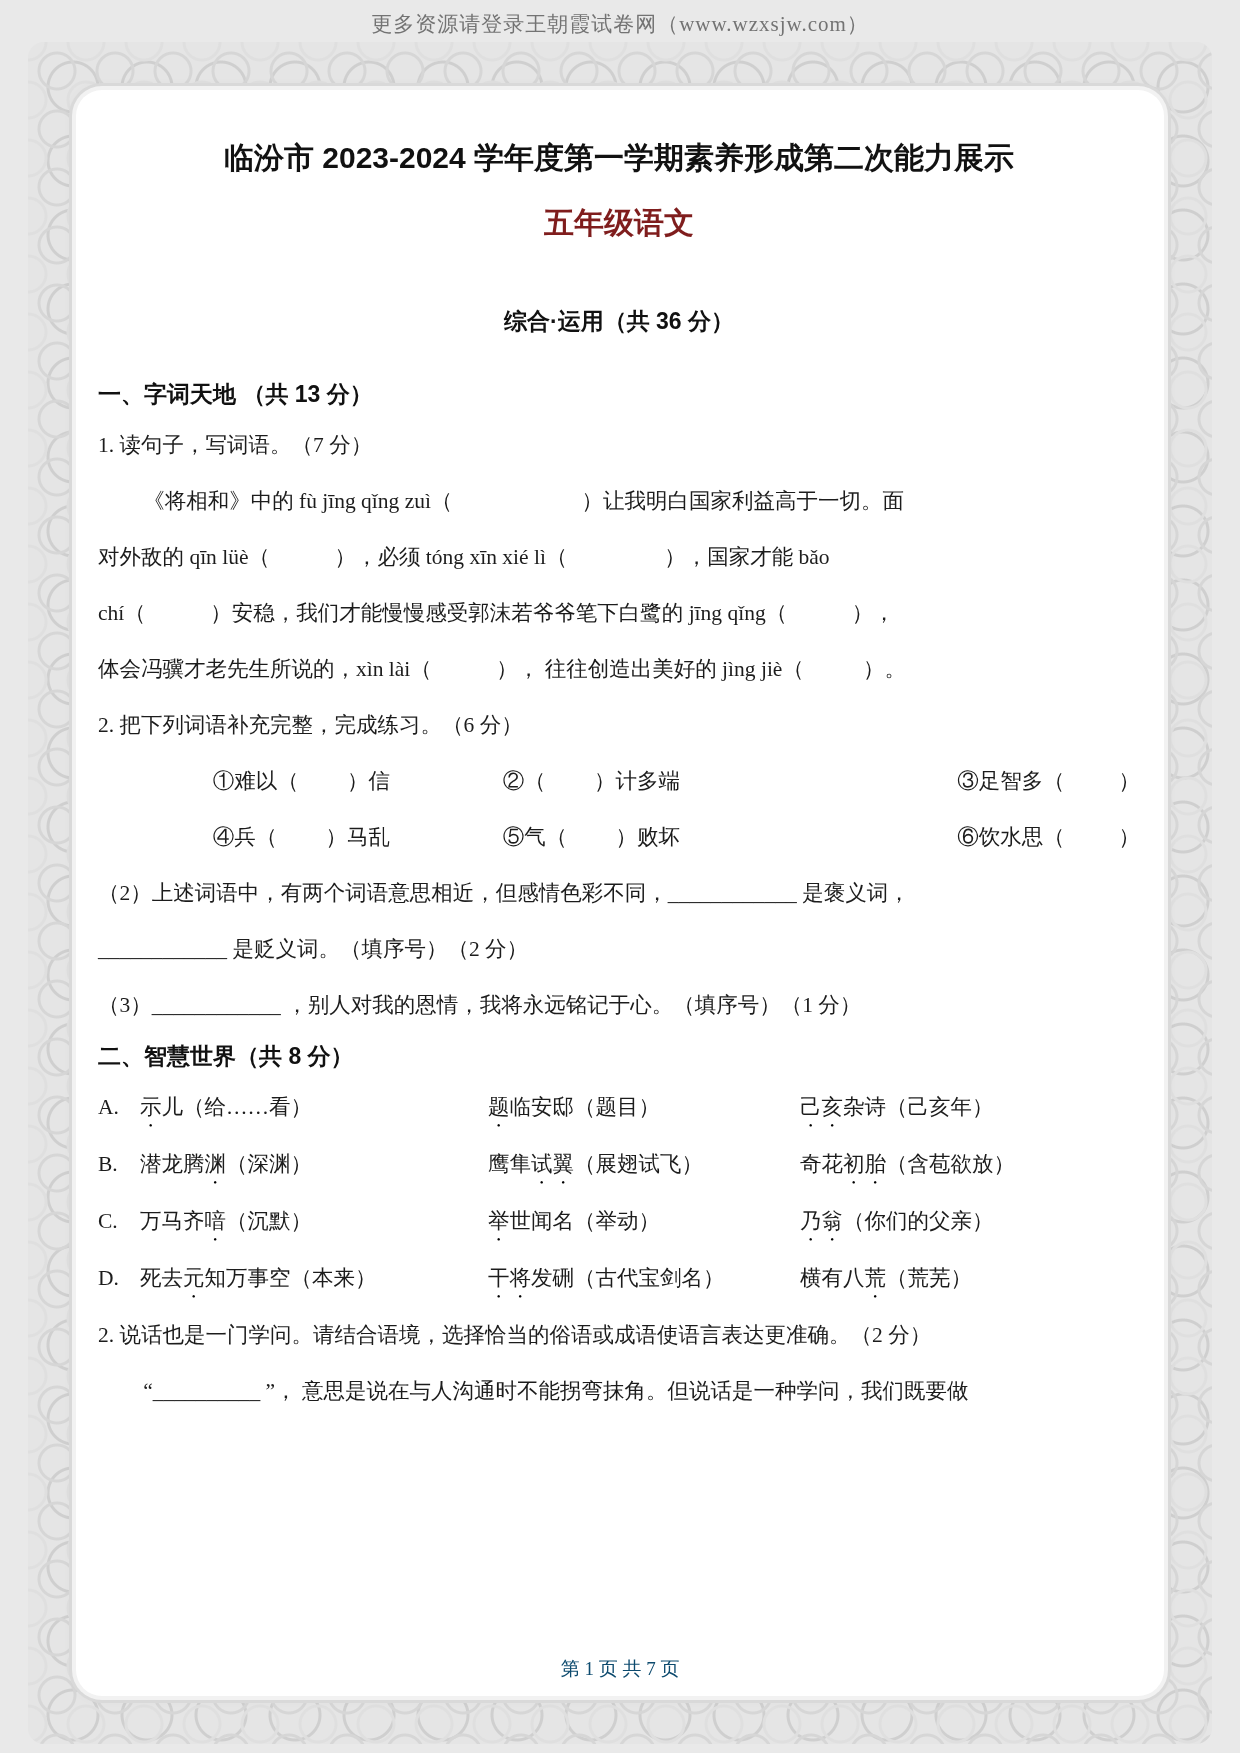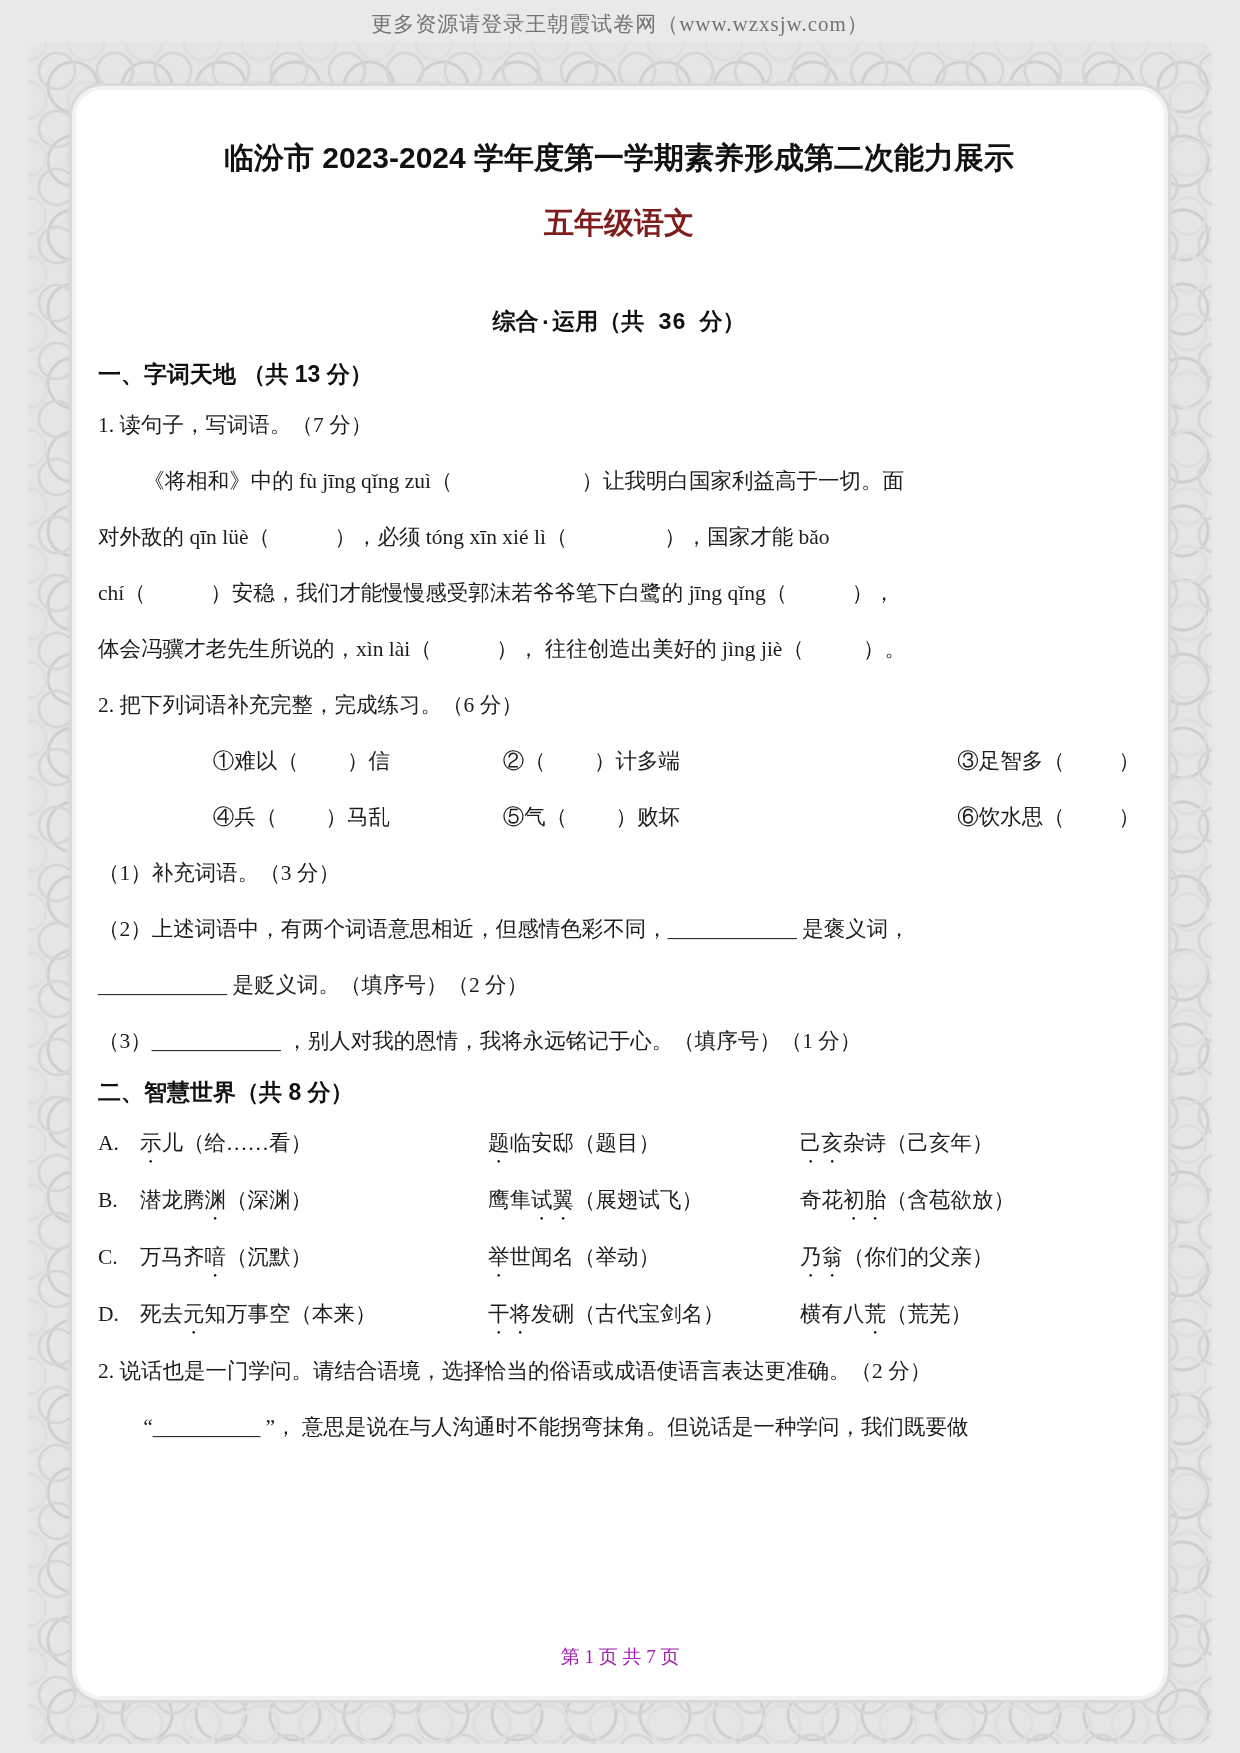--- a/index.html
+++ b/index.html
@@ -39,23 +39,23 @@
     font-family:"Liberation Sans","DejaVu Sans",sans-serif;
     font-weight:bold;font-size:30px;text-align:center;
     margin:0 0 24px 0;color:#111;
   }
   .exam-subtitle{
     font-family:"Liberation Sans","DejaVu Sans",sans-serif;
     font-weight:bold;font-size:30px;text-align:center;
     margin:0 0 62px 0;color:#7f1d1d;
   }
   .center-head{
-    font-family:Liberation Mono, monospace;
+    font-family:Liberation Sans, sans-serif;
     font-weight:bold;font-size:23px;text-align:center;
-    margin-bottom:14px;color:#111;
+    margin-bottom:34px;color:#111;
   }
   .part-head{
     font-family:"Liberation Sans","DejaVu Sans",sans-serif;
     font-weight:bold;font-size:23px;color:#111;
     line-height:46px;
   }
   .body-line{
     line-height:56px;white-space:pre-wrap;
   }
   .indent{text-indent:2.1em;}
@@ -69,22 +69,22 @@
   }
   .choice-label{}
   .dot{
     -webkit-text-emphasis:filled dot #000;
     text-emphasis:filled dot #000;
     -webkit-text-emphasis-position:under left;
     text-emphasis-position:under left;
     text-emphasis-position:under;
   }
   .footer{
-    position:absolute;left:0;bottom:26px;width:100%;
-    text-align:center;font-size:19px;color:#a21caf;
+    position:absolute;left:0;bottom:14px;width:100%;
+    text-align:center;font-size:19px;color:#0c4a6e;
   }
 </style>
 </head>
 <body>
 
 <div class="top-note">更多资源请登录王朝霞试卷网（www.wzxsjw.com）</div>
 
 <div class="frame">
   <div class="paper">
     <div class="content">
@@ -106,21 +106,20 @@
       <div class="word-row">
         <span>①难以（         ）信</span>
         <span>②（         ）计多端</span>
         <span>③足智多（          ）</span>
       </div>
       <div class="word-row">
         <span>④兵（         ）马乱</span>
         <span>⑤气（         ）败坏</span>
         <span>⑥饮水思（          ）</span>
       </div>
-      <div class="body-line">（1）补充词语。（3 分）</div>
       <div class="body-line">（2）上述词语中，有两个词语意思相近，但感情色彩不同，____________ 是褒义词，</div>
       <div class="body-line">____________ 是贬义词。（填序号）（2 分）</div>
       <div class="body-line">（3）____________ ，别人对我的恩情，我将永远铭记于心。（填序号）（1 分）</div>
 
       <div class="part-head">二、智慧世界（共 8 分）</div>
 
 
       <div id="choice-rows">
           <div class="choice-row"><span class="choice-label">A.</span><span><span class="dot">示</span>儿（给……看）</span><span><span class="dot">题</span>临安邸（题目）</span><span><span class="dot">己</span><span class="dot">亥</span>杂诗（己亥年）</span></div>
           <div class="choice-row"><span class="choice-label">B.</span><span>潜龙腾<span class="dot">渊</span>（深渊）</span><span>鹰隼<span class="dot">试</span><span class="dot">翼</span>（展翅试飞）</span><span>奇花<span class="dot">初</span><span class="dot">胎</span>（含苞欲放）</span></div>

